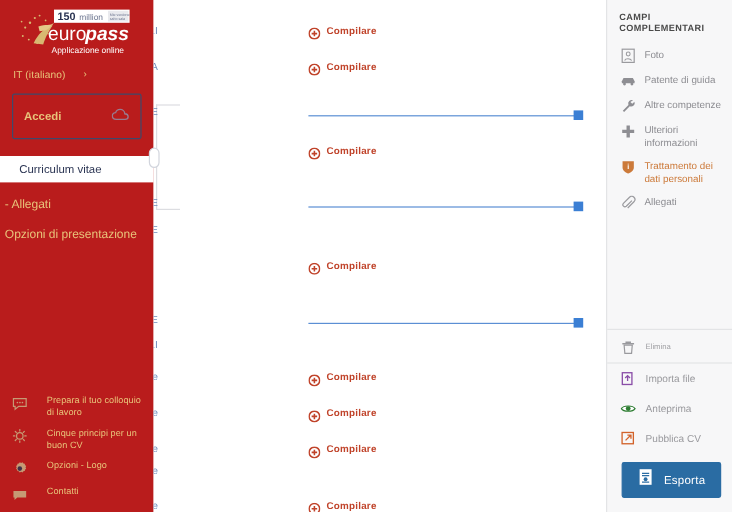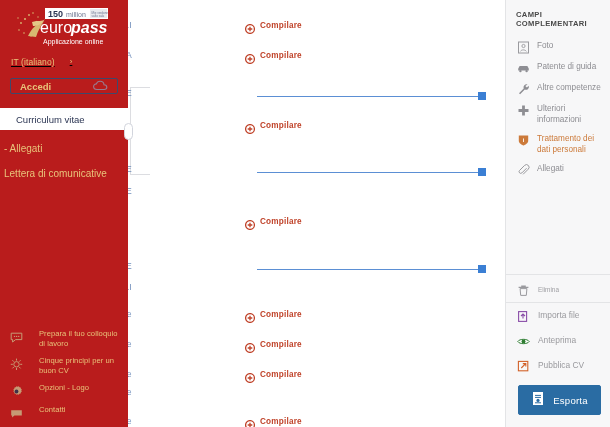--- a/index.html
+++ b/index.html
@@ -30,36 +30,35 @@
     position: relative;
   }
   .logo-svg { display: block; }
 
   .lang-row {
     display: flex;
     align-items: center;
     gap: 15px;
     padding: 4px 0 0 11px;
     height: 20px;
-    text-decoration: underline;
   }
   .lang-row .lang-label {
     color: #e8c37a;
     font-size: 8.5px;
     letter-spacing: .1px;
   }
   .lang-row .chev {
     color: #e8c37a;
     font-size: 8px;
     line-height: 1;
   }
 
   .accedi-box {
     margin: 8px 10px 0 10px;
-    height: 16px;
+    height: 38px;
     border: 1px solid #3e496b;
     border-radius: 2px;
     display: flex;
     align-items: center;
     justify-content: space-between;
     padding: 0 9px;
   }
   .accedi-box .accedi-label {
     color: #e8c37a;
     font-size: 9.5px;
@@ -156,21 +155,21 @@
     text-align: right;
     color: #6f8dbb;
     font-size: 8.6px;
     letter-spacing: .35px;
     white-space: nowrap;
   }
   .row-label.cap { text-transform: uppercase; }
 
   .fill-btn {
     position: absolute;
-    left: 117px;
+    left: 129px;
     display: flex;
     align-items: center;
     gap: 5px;
     cursor: pointer;
   }
   .fill-ico {
     width: 10px; height: 10px;
     flex: 0 0 10px;
   }
   .fill-label {
@@ -325,21 +324,21 @@
 
     <div class="cv-header">
       <span>Curriculum vitae</span>
     </div>
 
     <nav class="nav-list">
       <div class="nav-item">
         <span>- Allegati</span>
       </div>
       <div class="nav-item">
-        <span>Lettera di comunicative</span>
+        <span>Opzioni di presentazione</span>
       </div>
     </nav>
 
     <div class="sidebar-spacer"></div>
 
     <div class="bottom-list">
 
       <div class="bottom-item">
         <span class="bi-ico">
           <svg width="13" height="13" viewBox="0 0 13 13">

